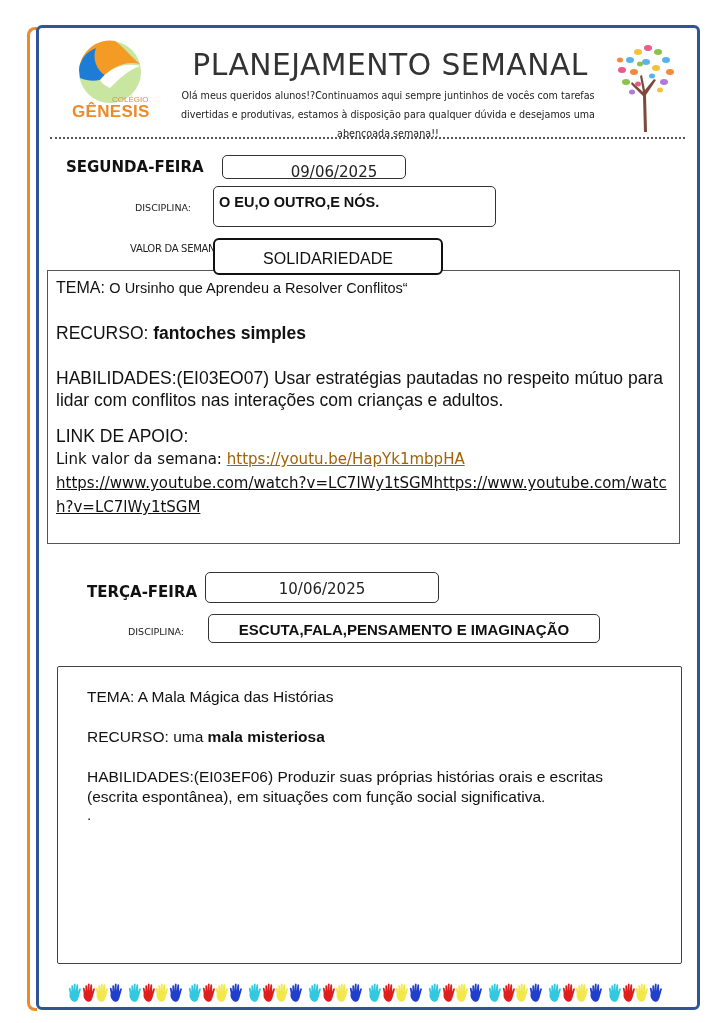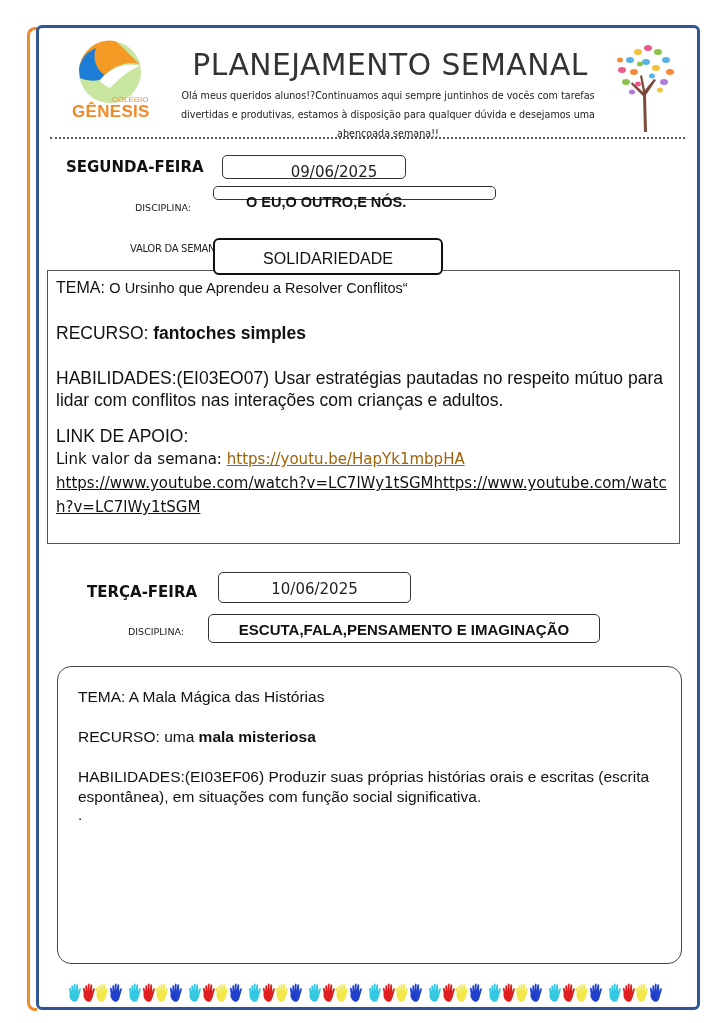--- a/index.html
+++ b/index.html
@@ -13,21 +13,21 @@
   .intro { position:absolute; left:172px; top:86px; width:432px; text-align:center; font-size:9.6px; line-height:19px; color:#222; font-family:"DejaVu Sans", sans-serif; }
   .tree { position:absolute; left:612px; top:40px; width:64px; height:95px; }
   .dots { position:absolute; left:50px; top:137px; width:635px; border-top:2px dotted #555; }
   .day { position:absolute; font-weight:bold; font-size:15px; font-family:"DejaVu Sans", sans-serif; color:#111; }
   .box { position:absolute; border:1px solid #333; border-radius:5px; box-sizing:border-box; text-align:center; background:#fff; }
   .small-label { position:absolute; font-size:9.5px; color:#222; font-family:"DejaVu Sans", sans-serif; }
   .date-text { font-size:15px; font-family:"DejaVu Sans", sans-serif; color:#222; }
   .disc-text { font-weight:bold; font-size:14px; font-family:"Liberation Sans", sans-serif; color:#111; }
   .content1 { position:absolute; left:47px; top:270px; width:633px; height:274px; border:1px solid #555; box-sizing:border-box; padding:6px 8px; font-size:17.5px; line-height:22px; }
   .content1 p { margin:0; }
-  .content2 { position:absolute; left:57px; top:666px; width:625px; height:298px; border:1px solid #444; border-radius:14px; box-sizing:border-box; padding:20px 20px; font-size:15.5px; line-height:20px; }
+  .content2 { position:absolute; left:57px; top:666px; width:625px; height:298px; border:1px solid #444; border-radius:2px; box-sizing:border-box; padding:20px 29px; font-size:15.5px; line-height:20px; }
   .content2 p { margin:0; }
   .link-blue { color:#a16207; text-decoration:underline; font-family:"DejaVu Sans", sans-serif; font-size:15px; }
   .link-plain { color:#111; text-decoration:underline; font-family:"DejaVu Sans", sans-serif; font-size:15px; }
   .calibri { font-family:"DejaVu Sans", sans-serif; font-size:15px; }
   .hands { position:absolute; left:68px; top:982px; width:600px; height:22px; display:flex; gap:0; }
 </style>
 </head>
 <body>
 
 <div class="orange-rule"></div>
@@ -69,40 +69,40 @@
   </g>
 </svg>
 
 <div class="dots"></div>
 
 <div class="day" style="left:66px; top:158px;">SEGUNDA-FEIRA</div>
 <div class="box" style="left:222px; top:155px; width:184px; height:24px; line-height:32px; overflow:hidden;padding-left:40px;">
   <span class="date-text">09/06/2025</span>
 </div>
 <div class="small-label" style="left:135px; top:202px;">DISCIPLINA:</div>
-<div class="box" style="left:213px; top:186px; width:283px; height:14px; line-height:29px; text-align:left; padding-left:32px;">
+<div class="box" style="left:213px; top:186px; width:283px; height:41px; line-height:29px; text-align:left; padding-left:5px;">
   <span class="disc-text" style="font-size:14.5px;">O EU,O OUTRO,E NÓS.</span>
 </div>
 <div class="small-label" style="left:110px; top:243px; font-size:10px; letter-spacing:-0.3px;margin-left:20px;">VALOR DA SEMANA</div>
 
 <div class="content1">
   <p style="font-size:16px;"><span>TEMA:</span> <span style="font-size:14.5px;">O Ursinho que Aprendeu a Resolver Conflitos“</span></p>
   <p style="margin-top:23px;"><span>RECURSO:</span> <b>fantoches simples</b></p>
   <p style="margin-top:23px;"><span>HABILIDADES:(EI03EO07)</span> <span>Usar estratégias pautadas no respeito mútuo para lidar com conflitos nas interações com crianças e adultos.</span></p>
   <p style="margin-top:14px;">LINK DE APOIO:</p>
   <p style="line-height:23px;"><span class="calibri">Link valor da semana:</span> <a class="link-blue">https://youtu.be/HapYk1mbpHA</a></p>
   <p style="line-height:23px; word-break:break-all;"><a class="link-plain">https://www.youtube.com/watch?v=LC7lWy1tSGMhttps://www.youtube.com/watch?v=LC7lWy1tSGM</a></p>
 </div>
 
 <div class="box" style="left:213px; top:238px; width:230px; height:37px; line-height:37px; border:2px solid #111; border-radius:6px;">
   <span style="font-size:16px; font-family:'Liberation Sans',sans-serif;">SOLIDARIEDADE</span>
 </div>
 
 <div class="day" style="left:87px; top:583px;">TERÇA-FEIRA</div>
-<div class="box" style="left:218px; top:572px; width:193px; height:31px; line-height:31px;">
+<div class="box" style="left:205px; top:572px; width:234px; height:31px; line-height:31px;">
   <span class="date-text">10/06/2025</span>
 </div>
 <div class="small-label" style="left:128px; top:626px;">DISCIPLINA:</div>
 <div class="box" style="left:208px; top:614px; width:392px; height:29px; line-height:29px;">
   <span class="disc-text" style="font-size:15px;">ESCUTA,FALA,PENSAMENTO E IMAGINAÇÃO</span>
 </div>
 
 <div class="content2">
   <p><span>TEMA:</span> <span>A Mala Mágica das Histórias</span></p>
   <p style="margin-top:20px;"><span>RECURSO:</span> <span>uma</span> <b>mala misteriosa</b></p>

